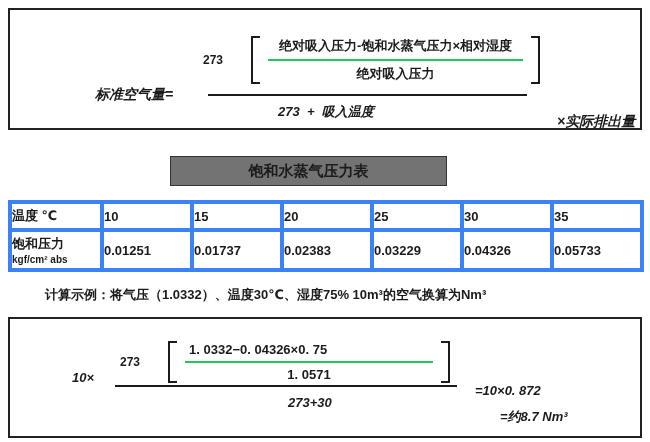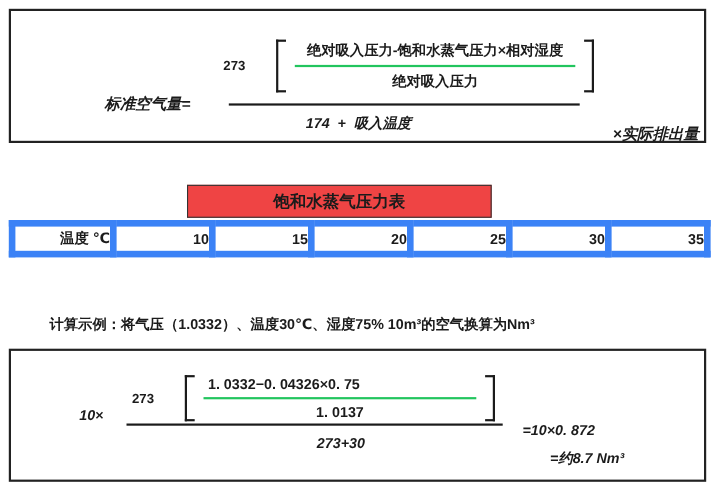--- a/index.html
+++ b/index.html
@@ -27,28 +27,28 @@
 
   #formula-box .ifrac { width:255px; font-size:13px; }
   #formula-box .ifrac .num { text-align:center; }
   #calc-box .ifrac { width:248px; font-size:13px; }
   #calc-box .ifrac .num { text-align:left; }
 
   .t14 { font-size:14px; }
   .t13 { font-size:13px; }
 
   #title-box {
-    position:absolute; left:170px; top:168px; width:277px; height:30px;
+    position:absolute; left:170px; top:156px; width:277px; height:30px;
     border:1px solid #333333; display:flex; align-items:center; justify-content:center;
-    font-size:15px; background:#ef4444;
+    font-size:15px; background:#737373;
   }
 
   #ptable { position:absolute; left:8px; top:200px; width:632px;
             border-collapse:collapse; table-layout:fixed; }
-  #ptable td { border:6px solid #3b82f6; text-align:right; vertical-align:middle;
+  #ptable td { border:4px solid #3b82f6; text-align:left; vertical-align:middle;
                font-size:13px; font-weight:700; }
   #ptable tr.hdr td { height:28px; }
   #ptable tr.val td { height:40px; }
   .unit { display:block; font-size:10px; margin-top:1px; }
 
   #example { position:absolute; left:45px; top:286px; font-size:13px; white-space:pre; }
 </style>
 </head>
 <body>
 
@@ -62,21 +62,21 @@
       <span class="bracket l"></span>
       <span class="ifrac">
         <span class="num">绝对吸入压力-饱和水蒸气压力×相对湿度</span>
         <span class="den">绝对吸入压力</span>
       </span>
       <span class="bracket r"></span>
     </div>
 
     <div class="hline" style="left:198px; top:84px; width:319px;"></div>
 
-    <span class="abs t13" style="left:268px; top:93px;">174  +  吸入温度</span>
+    <span class="abs t13" style="left:268px; top:93px;">273  +  吸入温度</span>
 
     <span class="abs t14" style="left:547px; top:76px;margin-top:27px;">×实际排出量</span>
   </div>
 
   <div id="title-box">
     <span>饱和水蒸气压力表</span>
   </div>
 
   <table id="ptable">
     <colgroup>
@@ -91,34 +91,46 @@
     <tbody>
         <tr class="hdr">
       <td>温度 ℃</td>
       <td>10</td>
       <td>15</td>
       <td>20</td>
       <td>25</td>
       <td>30</td>
       <td>35</td>
     </tr>
+    <tr class="val">
+      <td>
+        <span>饱和压力</span>
+        <span class="unit">kgf/cm² abs</span>
+      </td>
+      <td>0.01251</td>
+      <td>0.01737</td>
+      <td>0.02383</td>
+      <td>0.03229</td>
+      <td>0.04326</td>
+      <td>0.05733</td>
+    </tr>
   </tbody>
     </table>
 
   <div id="example">计算示例：将气压（1.0332）、温度30℃、湿度75% 10m³的空气换算为Nm³</div>
 
   <div class="box" id="calc-box">
     <span class="abs t13" style="left:62px; top:51px;">10×</span>
 
     <div class="frac-group" style="left:110px; top:22px;">
       <span class="coef">273</span>
       <span class="bracket l"></span>
       <span class="ifrac">
         <span class="num">1. 0332−0. 04326×0. 75</span>
-        <span class="den">1. 0137</span>
+        <span class="den">1. 0571</span>
       </span>
       <span class="bracket r"></span>
     </div>
 
     <div class="hline" style="left:105px; top:66px; width:342px;"></div>
 
     <span class="abs t13" style="left:278px; top:76px;">273+30</span>
 
     <span class="abs t13" style="left:465px; top:64px;">=10×0. 872</span>
     <span class="abs t13" style="left:490px; top:89px;">=约8.7 Nm³</span>

